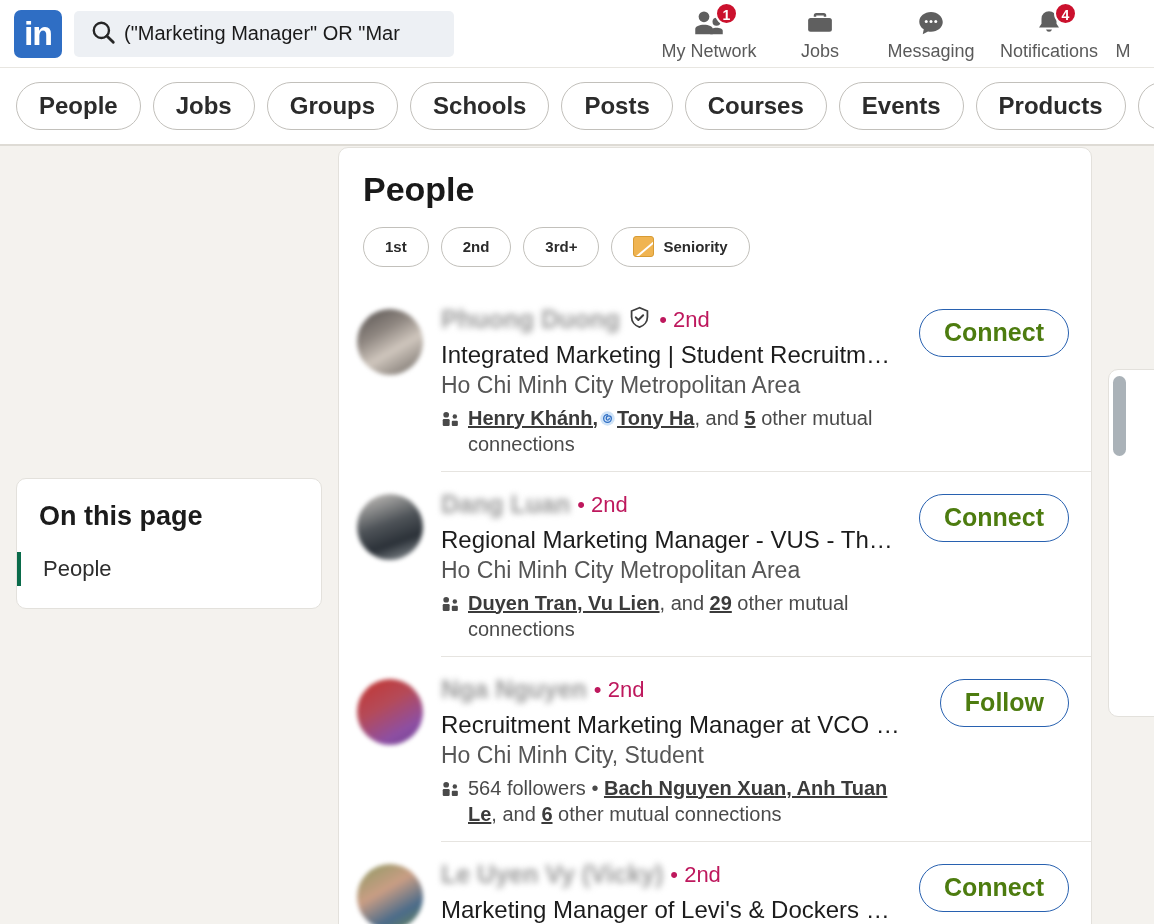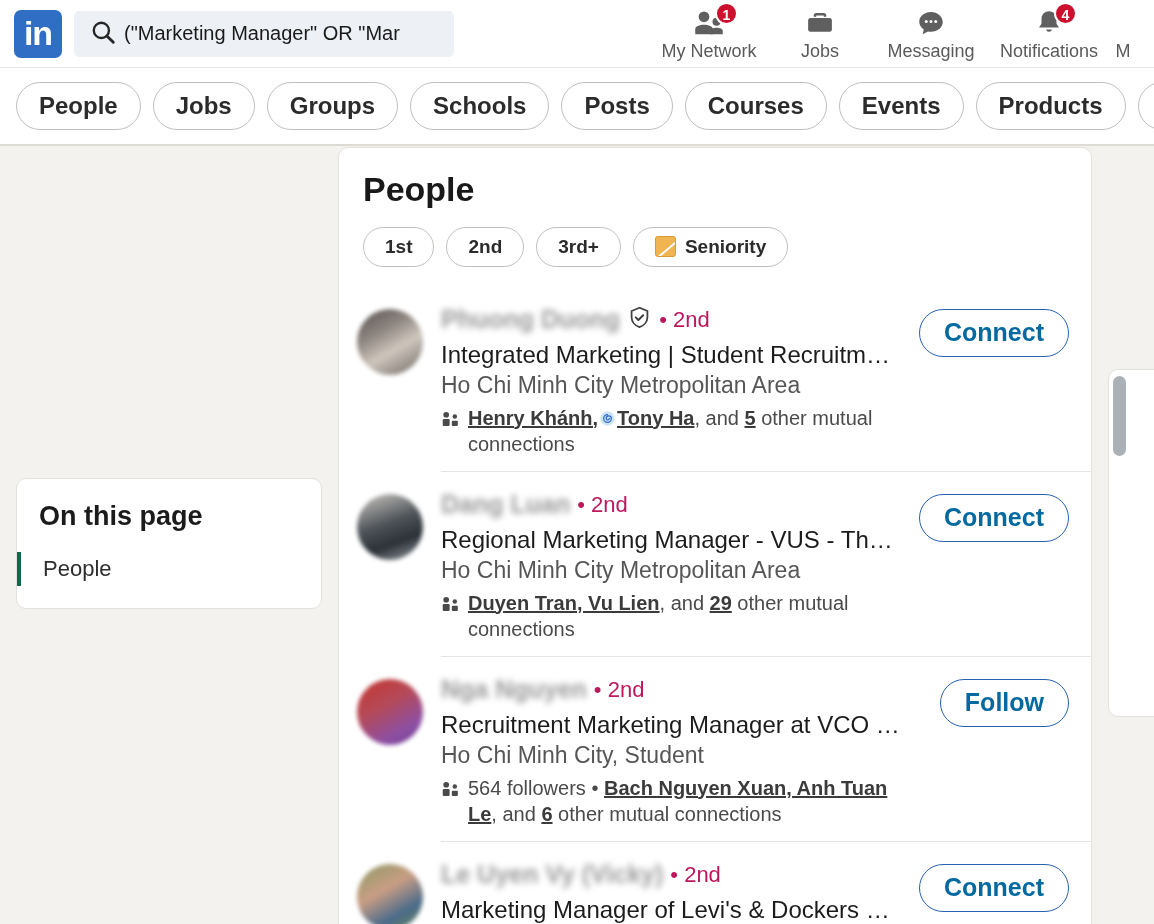--- a/index.html
+++ b/index.html
@@ -184,21 +184,21 @@
   }
   .chip {
     height: 40px;
     border: 1px solid #c2c0bb;
     border-radius: 23px;
     background: #fff;
     display: inline-flex;
     align-items: center;
     gap: 9px;
     padding: 0 21px;
-    font-size: 19px;
+    font-size: 15px;
     font-weight: 600;
     color: #2b2b2b;
   }
   .chip .brokenimg {
     width: 21px; height: 21px;
     background: #f0b451;
     border: 1px solid #d79b34;
     border-radius: 3px;
     position: relative;
     overflow: hidden;
@@ -300,21 +300,21 @@
   .actionwrap {
     position: absolute;
     right: 22px;
     top: 22px;
   }
   .actionbtn {
     height: 48px;
     border: 1.6px solid #2861b0;
     border-radius: 24px;
     background: #fff;
-    color: #0369a1;
+    color: #4d7c0f;
     font-size: 25px;
     font-weight: 600;
     padding: 0 24px;
     display: inline-flex;
     align-items: center;
     font-family: "Liberation Sans", sans-serif;
   }
 
   
   .rightcard {

